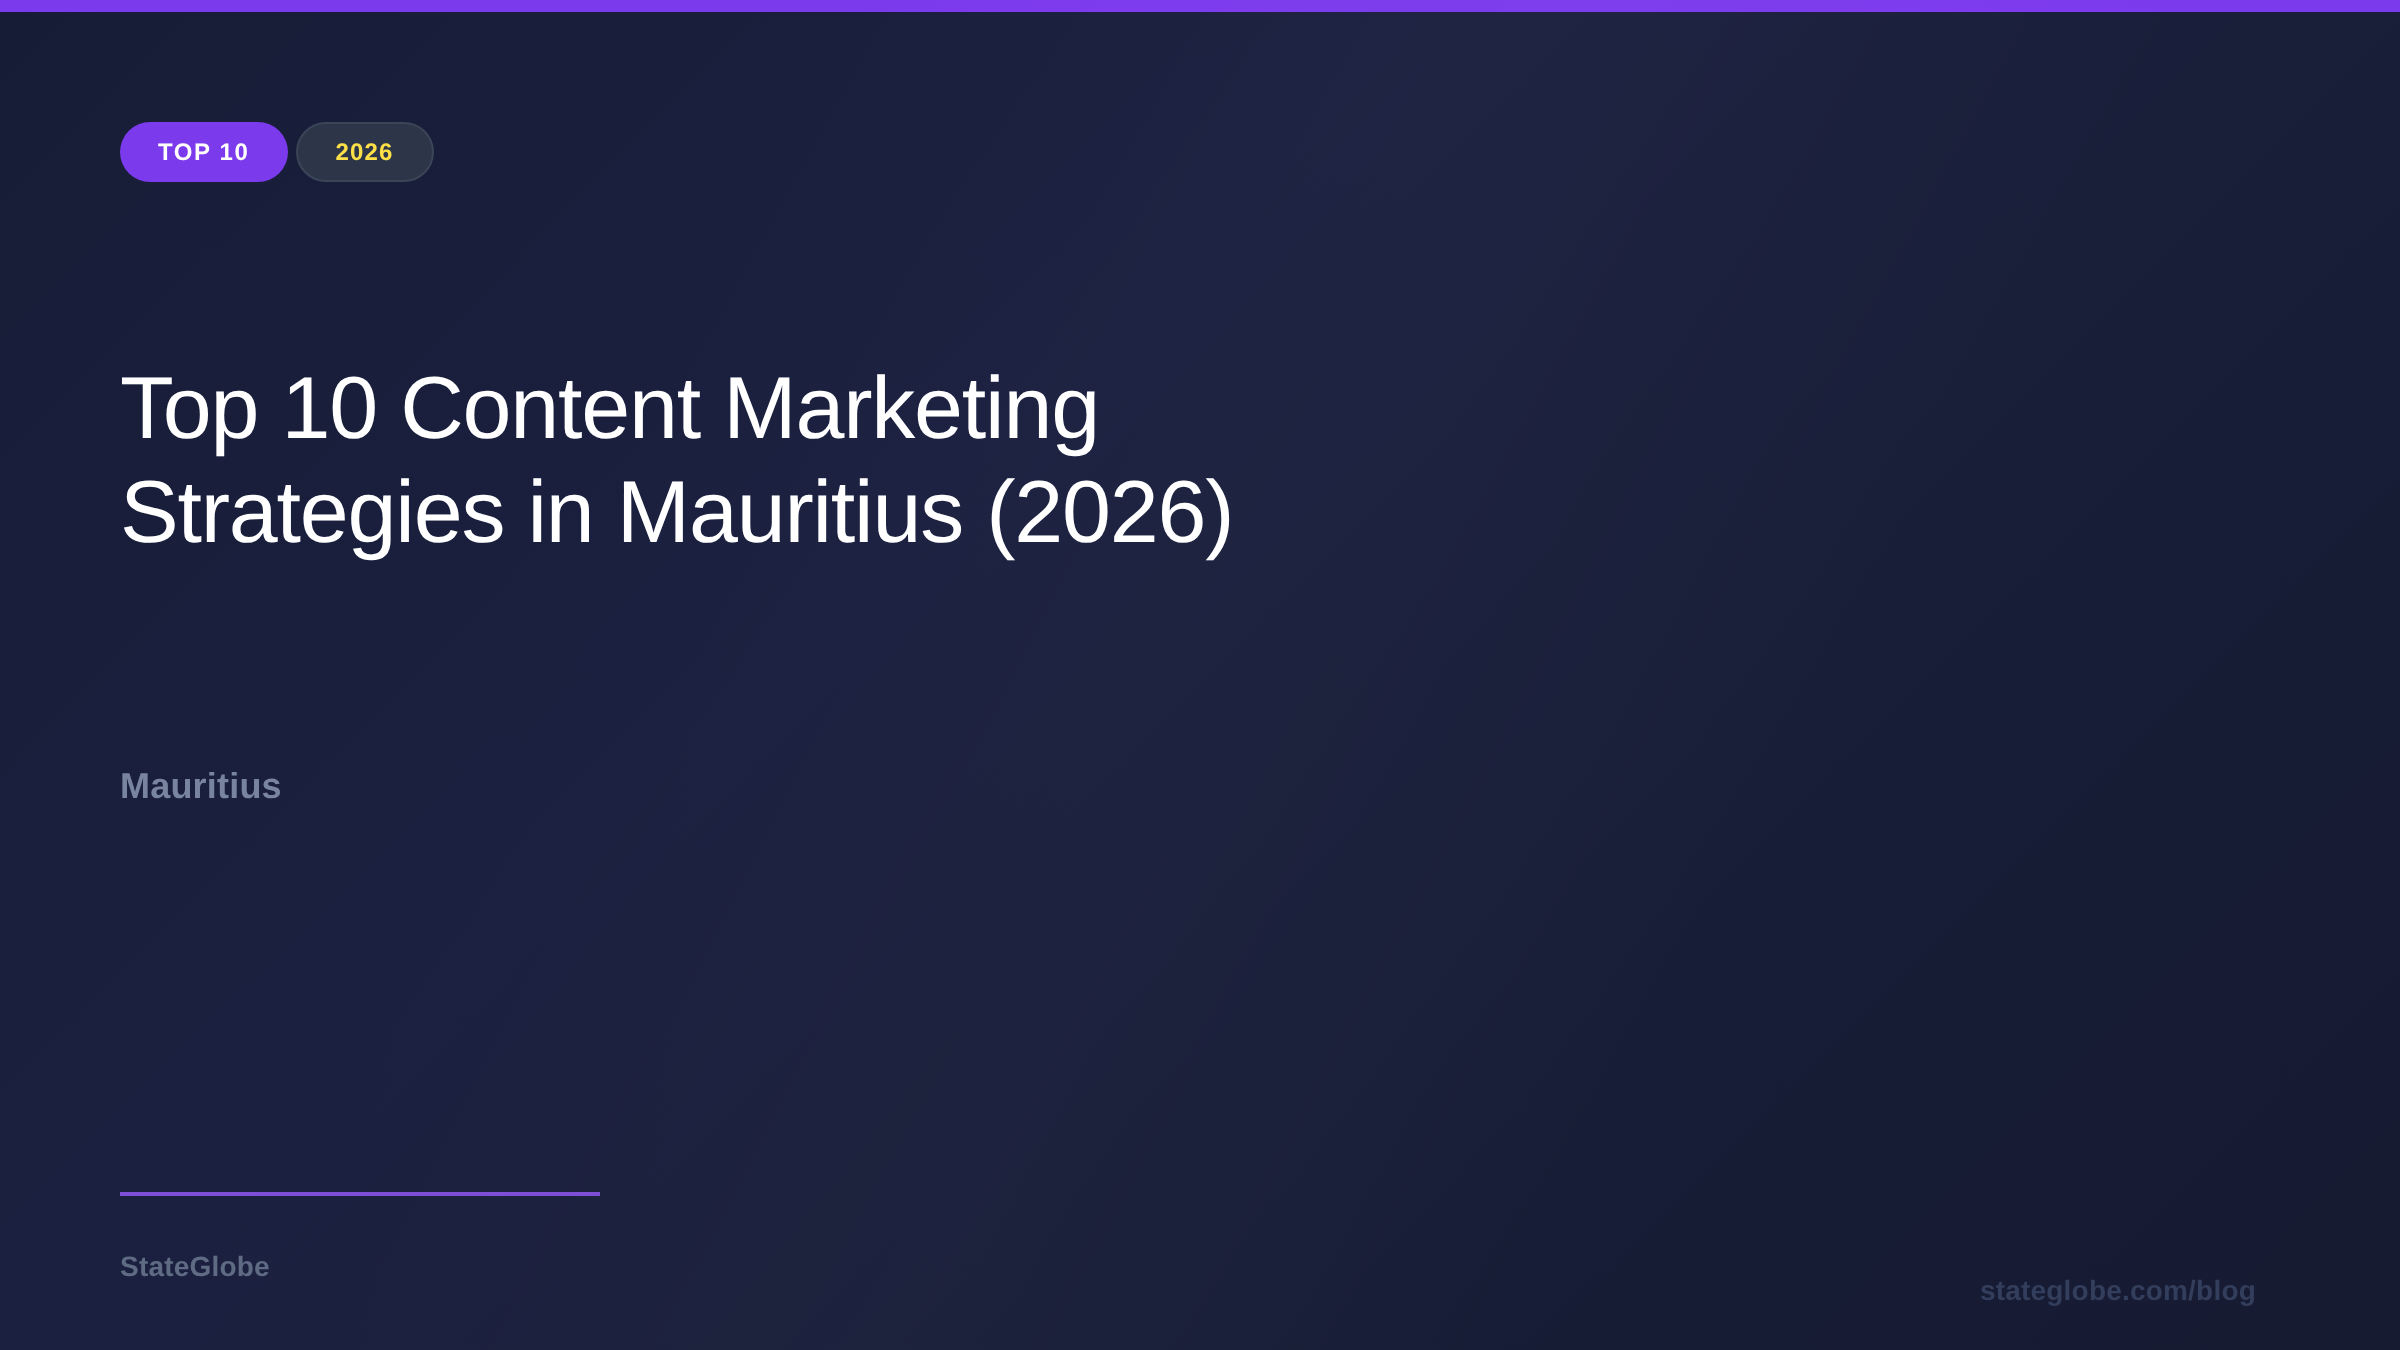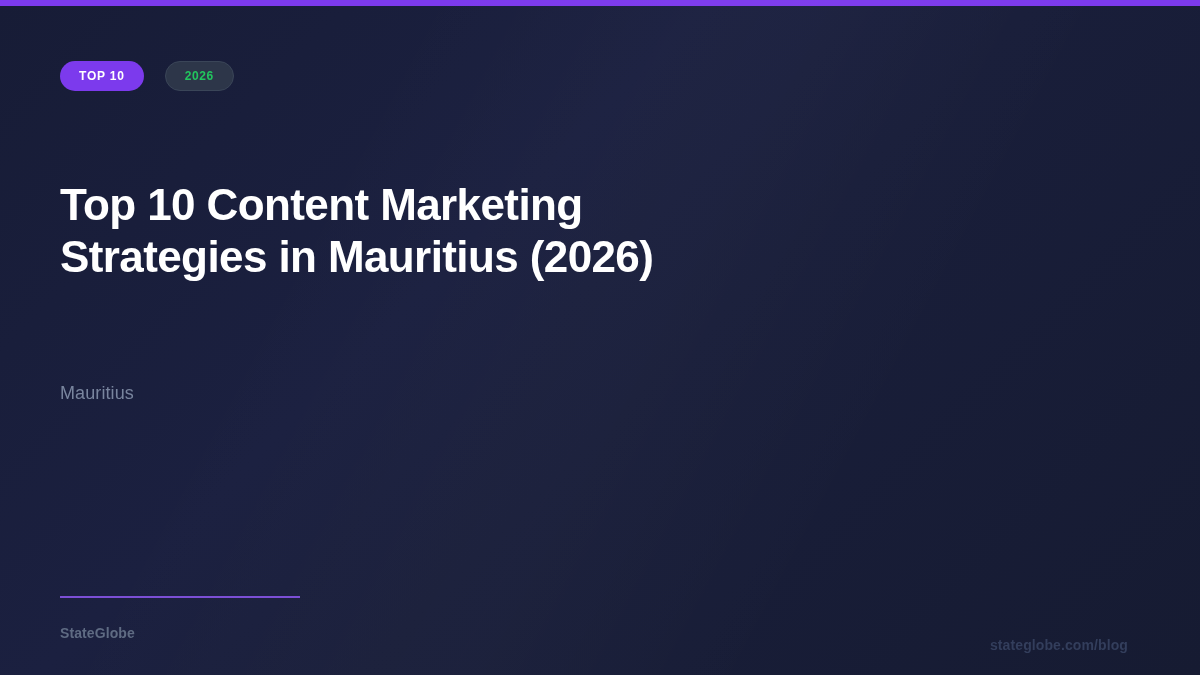--- a/index.html
+++ b/index.html
@@ -47,21 +47,21 @@
     height: 6px;
     background: #7C3AED;
   }
 
   .badges {
     position: absolute;
     top: 61px;
     left: 60px;
     display: flex;
     align-items: flex-start;
-    gap: 21px;
+    gap: 4px;
   }
 
   .badge {
     display: inline-flex;
     align-items: center;
     justify-content: center;
     height: 30px;
     border-radius: 15px;
     box-sizing: border-box;
     font-size: 12px;
@@ -71,47 +71,47 @@
   }
 
   .badge-primary {
     background: #7C3AED;
     color: #FFFFFF;
     padding: 0 19px;
   }
 
   .badge-secondary {
     background: #2D3649;
-    color: #22c55e;
+    color: #fde047;
     border: 1px solid #3A4558;
     padding: 0 19px;
     letter-spacing: 0.6px;
   }
 
   .headline {
     position: absolute;
     left: 60px;
     top: 179px;
     width: 620px;
     margin: 0;
     font-size: 44px;
     line-height: 52px;
-    font-weight: bold;
+    font-weight: normal;
     letter-spacing: -0.6px;
     color: #FFFFFF;
   }
 
   .subtitle {
     position: absolute;
     left: 60px;
     top: 381px;
     margin: 0;
     font-size: 18px;
     line-height: 24px;
-    font-weight: normal;
+    font-weight: bold;
     color: #79859E;
     letter-spacing: 0.1px;
   }
 
   .footer-divider {
     position: absolute;
     left: 60px;
     top: 596px;
     width: 240px;
     height: 2px;

